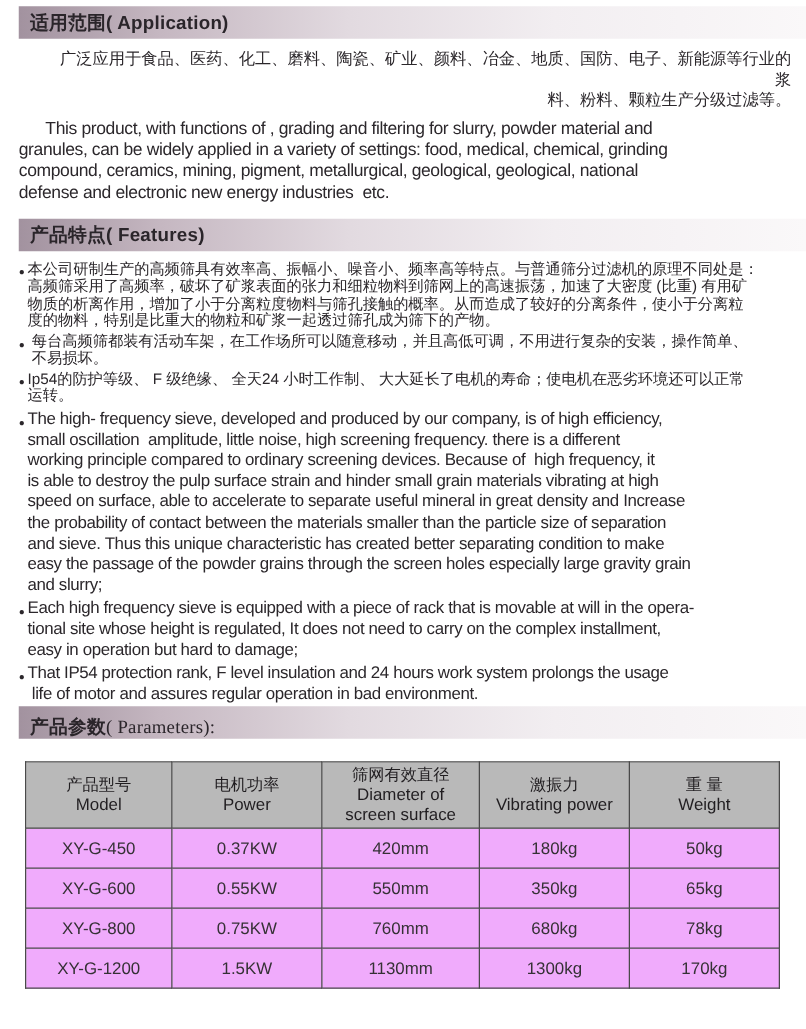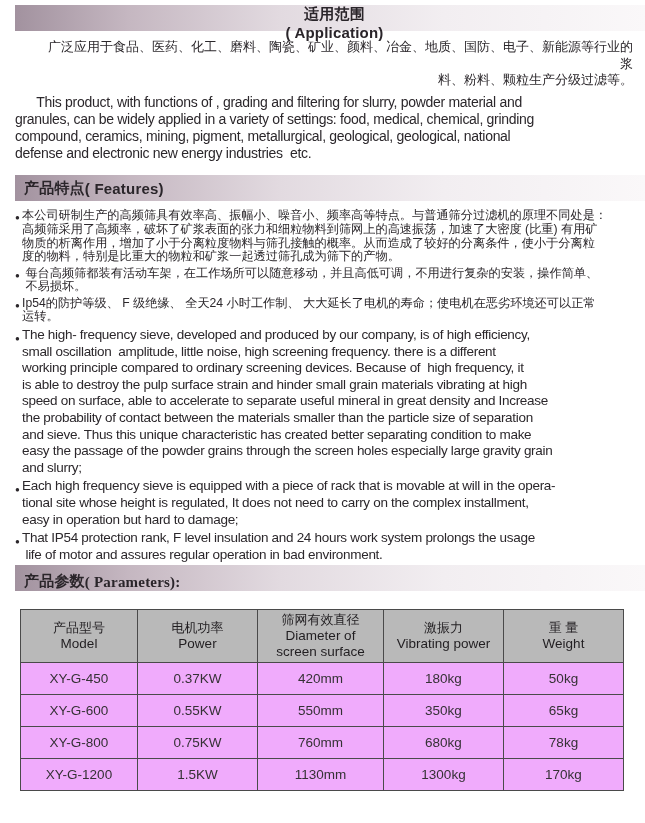--- a/index.html
+++ b/index.html
@@ -7,24 +7,24 @@
     width:645px;height:823px;background:#ffffff;overflow:hidden;
     font-family:"Liberation Sans","DejaVu Sans",sans-serif;
     color:#262326;-webkit-font-smoothing:antialiased;
   }
   .bar{
     margin-left:15px;width:630px;height:26px;box-sizing:border-box;
     display:flex;align-items:center;padding-left:9px;
     background:linear-gradient(to right,#a2929f 0%,#c5b7c1 18%,#e2dae0 42%,#f2eef1 68%,#faf8f9 100%);
     font-size:15px;font-weight:600;color:#2a252a;letter-spacing:0.2px;
   }
-  .bar-top{margin-top:5px;flex-direction:column;}
+  .bar-top{margin-top:5px;}
   .bar-mid{margin-top:13px;}
   .bar-bot{align-items:flex-end;}
-  .serif{font-family:"Liberation Serif","DejaVu Serif",serif;font-weight:700;}
+  .serif{font-family:"Liberation Serif","DejaVu Serif",serif;font-weight:400;}
   .para-cn{
     margin:8px 12px 0 15px;font-size:13px;line-height:16.5px;
     white-space:pre-wrap;color:#2b272b;text-align:right;
   }
   .para-en{
     margin:5px 6px 0 15px;font-size:14px;line-height:17.2px;letter-spacing:-0.3px;
     white-space:pre;color:#2b272b;
   }
   .features{margin:8px 4px 0 15px;list-style:none;padding:0;}
   .bullet{display:flex;align-items:flex-start;}

